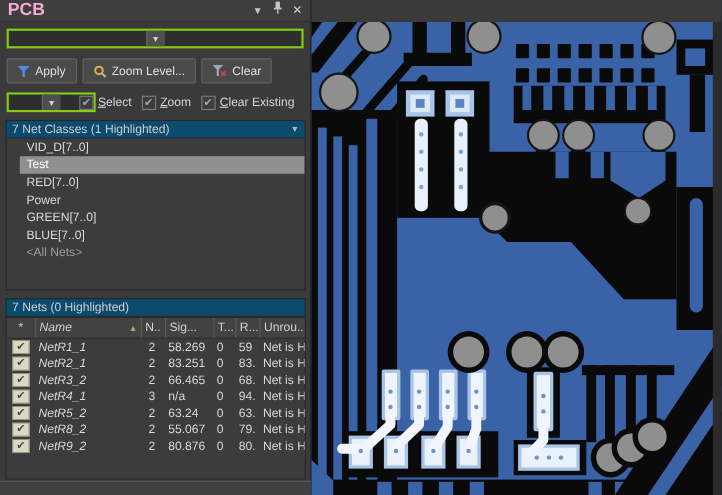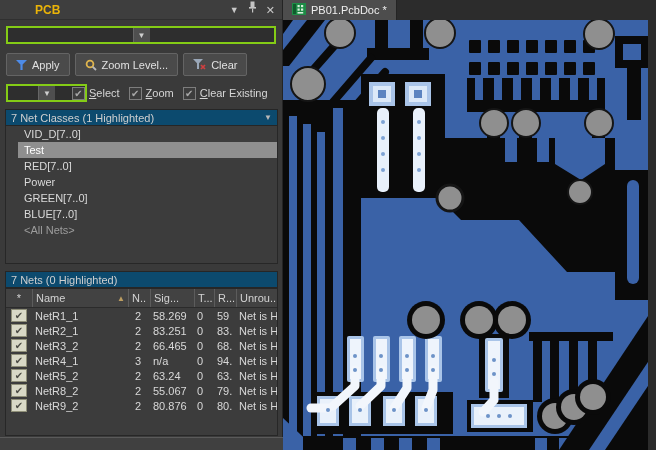--- a/index.html
+++ b/index.html
@@ -2,21 +2,21 @@
 <html><head>
 <meta charset="utf-8">
 <style>
   html,body{margin:0;padding:0;background:#222;}
   *{box-sizing:border-box;font-family:"Liberation Sans", sans-serif;}
   .app{position:relative;width:656px;height:450px;background:#3a3a3a;overflow:hidden;}
 
   
   .left-panel{position:absolute;left:0;top:0;width:283px;height:450px;background:#3a3a3a;border-right:1px solid #242424;}
   .panel-titlebar{position:absolute;left:0;top:0;width:100%;height:20px;display:flex;align-items:center;padding:0 7px;background:#3e3e3e;border-bottom:1px solid #303030;}
-  .panel-title{font-size:12px;font-weight:bold;color:#eab308;flex:1;margin-left:28px;}
+  .panel-title{font-size:16px;font-weight:bold;color:#f9a8d4;flex:1;}
   .tb-ico{color:#c8c8c8;font-size:9px;margin-left:9px;cursor:default;line-height:20px;}
   .tb-ico.x{font-size:11px;}
 
   .combo{position:absolute;height:18px;background:#2e2e2e;border:2px solid #84cc16;display:flex;align-items:center;color:#dcdcdc;font-size:11px;flex-direction:column;}
   .combo .val{flex:1;padding:0 6px;white-space:nowrap;overflow:hidden;}
   .combo .btn{width:17px;height:100%;background:#4f4f4f;border-left:1px solid #666;color:#cfcfcf;font-size:8px;display:flex;align-items:center;justify-content:center;}
   .nets-combo{left:6px;top:26px;width:270px;}
   .dim-combo{left:6px;top:84px;width:81px;}
 
   .toolbar{position:absolute;left:6px;top:53px;display:flex;gap:5px;}
@@ -40,21 +40,21 @@
   .cls-row.selected{background:#8f8f8f;color:#ffffff;}
   .cls-row.muted{color:#9d9d9d;}
 
   .table-wrap{position:absolute;left:5px;top:288px;width:273px;height:148px;background:#3c3c3c;border:1px solid #272727;overflow:hidden;}
   .t-head{display:flex;height:19px;background:#424242;border-bottom:1px solid #2b2b2b;color:#d2d2d2;font-size:11px;}
   .t-head .hc{display:flex;align-items:center;padding:0 3px;border-left:1px solid #5c5c5c;white-space:nowrap;overflow:hidden;}
   .t-head .hc:first-child{border-left:none;}
   .t-row{display:flex;height:15px;align-items:center;color:#d8d8d8;font-size:11px;}
   .cell{padding:0 3px;white-space:nowrap;overflow:hidden;}
   .c0{width:26px;display:flex;justify-content:center;}
-  .c1{width:96px;}
+  .c1{width:96px;font-style:italic;}
   .c2{width:22px;padding-left:7px;}
   .c3{width:44px;}
   .c4{width:20px;}
   .c5{width:22px;}
   .c6{flex:1;}
   .sort-arr{margin-left:auto;color:#bd9e62;font-size:8px;}
   .row-chk{width:16px;height:13px;background:#d9d9c6;border:1px solid #8f8f78;color:#4c4c44;font-size:10px;line-height:11px;text-align:center;}
   .bottom-strip{position:absolute;left:0;top:437px;width:283px;height:13px;background:#404040;border-top:1px solid #5a5a5a;}
 
   
@@ -244,34 +244,20 @@
         <span class="cell c4">0</span>
         <span class="cell c5">80.</span>
         <span class="cell c6">Net is Hid</span>
       </div>
     </div>
 
     <div class="bottom-strip"></div>
   </div>
 
   <div class="right-area">
-    <div class="tabbar">
-      <div class="tab">
-        <span><svg width="14" height="12" viewBox="0 0 14 12">
-              <rect width="14" height="12" fill="#1e8c46"></rect>
-              <rect x="1" y="1" width="3" height="10" fill="#0f5c2c"></rect>
-              <rect x="5.5" y="2" width="2.2" height="2.2" fill="#d8f0dc"></rect>
-              <rect x="9" y="2" width="2.2" height="2.2" fill="#d8f0dc"></rect>
-              <rect x="5.5" y="5.5" width="2.2" height="2.2" fill="#d8f0dc"></rect>
-              <rect x="9" y="5.5" width="2.2" height="2.2" fill="#d8f0dc"></rect>
-              <rect x="5.5" y="9" width="5.7" height="1.6" fill="#d8f0dc"></rect>
-            </svg></span>
-        <span>PB01.PcbDoc *</span>
-      </div>
-    </div>
 
     <div class="canvas">
       <svg width="373" height="430" viewBox="0 0 373 430">
 
         <rect width="373" height="430" fill="#3a62a7"></rect>
 
         <polygon points="0,0 42,0 6,46 0,46" fill="#0a0a0a"></polygon>
         <polygon points="10,0 24,0 0,30 0,14" fill="#3a62a7"></polygon>
 
         <g fill="#0a0a0a">

